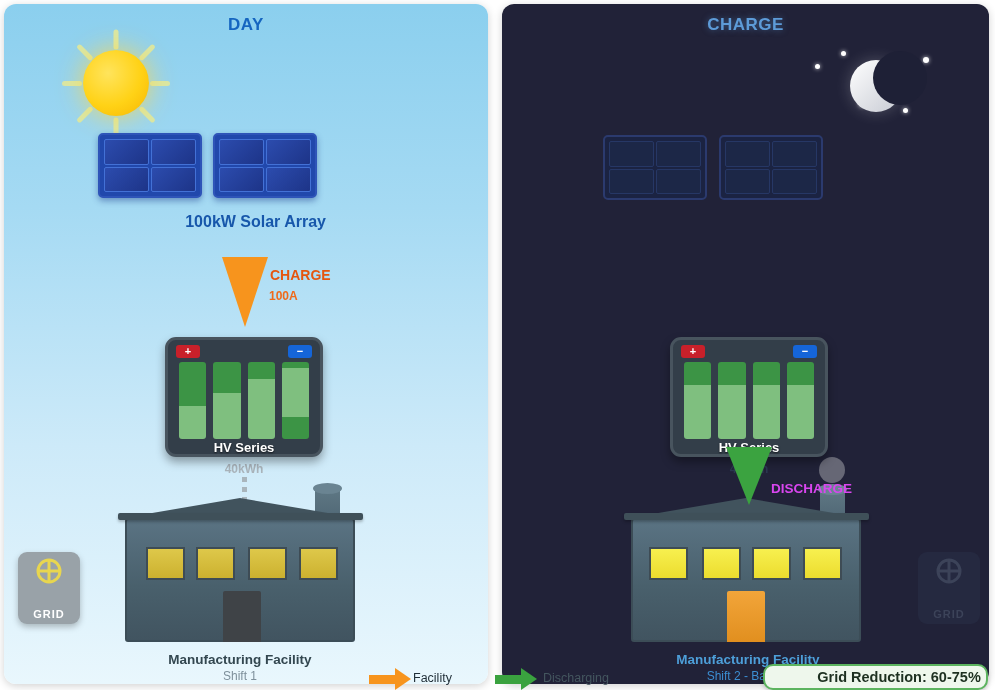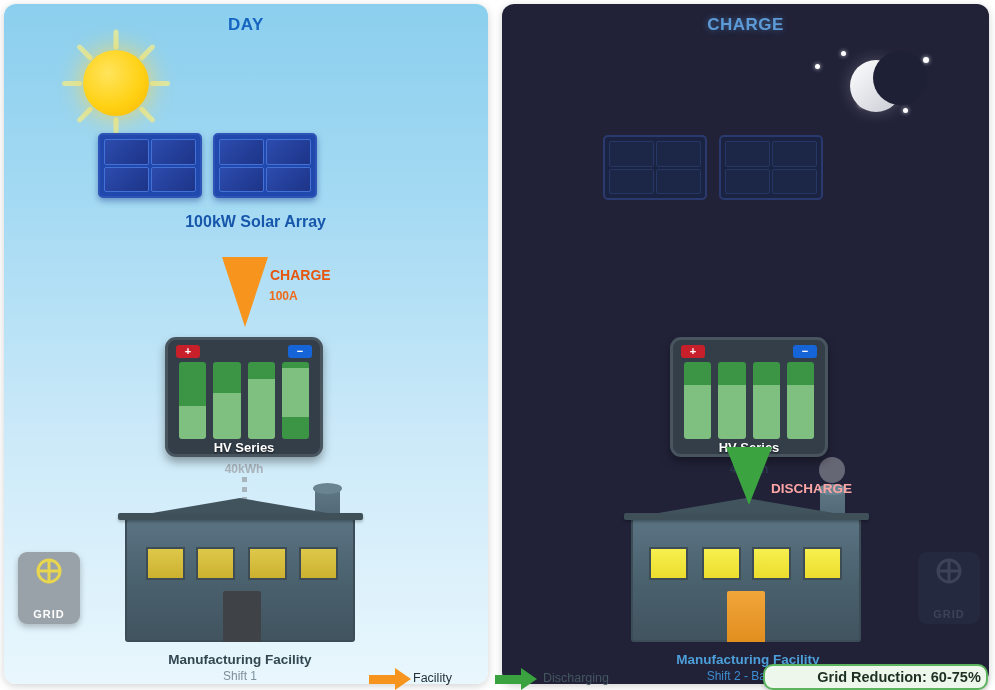--- a/index.html
+++ b/index.html
@@ -39,21 +39,21 @@
   .night .solar-cell{background:#1c2747;border-color:#263765;}
   .solar-label{position:absolute;left:90px;top:209px;width:232px;text-align:right;
     font-size:16px;font-weight:bold;color:#1757ab;}
 
   
   .flow-arrow{position:absolute;width:0;height:0;border-left:23px solid transparent;border-right:23px solid transparent;}
   .charge-arrow{left:218px;top:253px;border-top:70px solid #f7941d;}
   .discharge-arrow{left:224px;top:443px;border-top:58px solid #3ba340;z-index:6;}
   .charge-label{position:absolute;left:266px;top:263px;font-size:14px;font-weight:bold;color:#e5560e;}
   .charge-value{position:absolute;left:265px;top:285px;font-size:12px;font-weight:bold;color:#ef6a1a;}
-  .discharge-label{position:absolute;left:269px;top:477px;font-size:13.5px;font-weight:bold;color:#fca5a5;z-index:6;}
+  .discharge-label{position:absolute;left:269px;top:477px;font-size:13.5px;font-weight:bold;color:#d946ef;z-index:6;}
 
   
   .battery{position:absolute;width:158px;height:120px;background:#333e49;border:3px solid #48545e;
     border-radius:11px;box-shadow:0 5px 10px rgba(0,0,0,.35);box-sizing:border-box;z-index:4;}
   .day .battery{left:161px;top:333px;}
   .night .battery{left:168px;top:333px;}
   .terminal{position:absolute;top:5px;width:24px;height:13px;border-radius:3px;color:#fff;
     font-size:11px;font-weight:bold;line-height:12px;text-align:center;}
   .terminal.plus{left:8px;background:#c8202a;}
   .terminal.minus{right:8px;background:#1565d8;}

